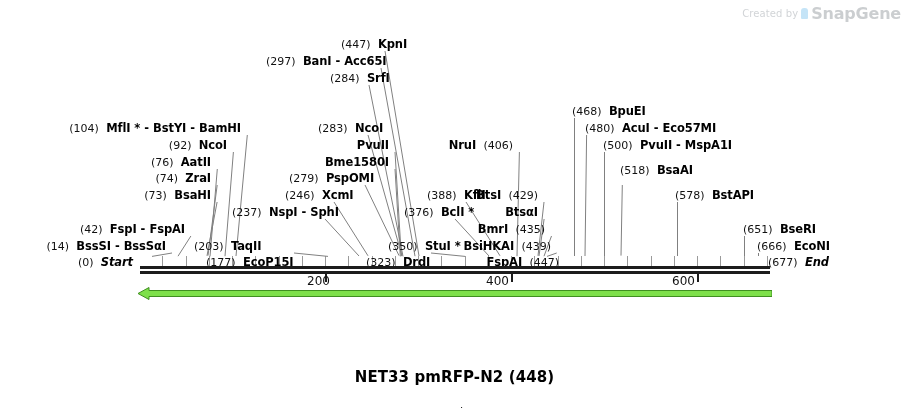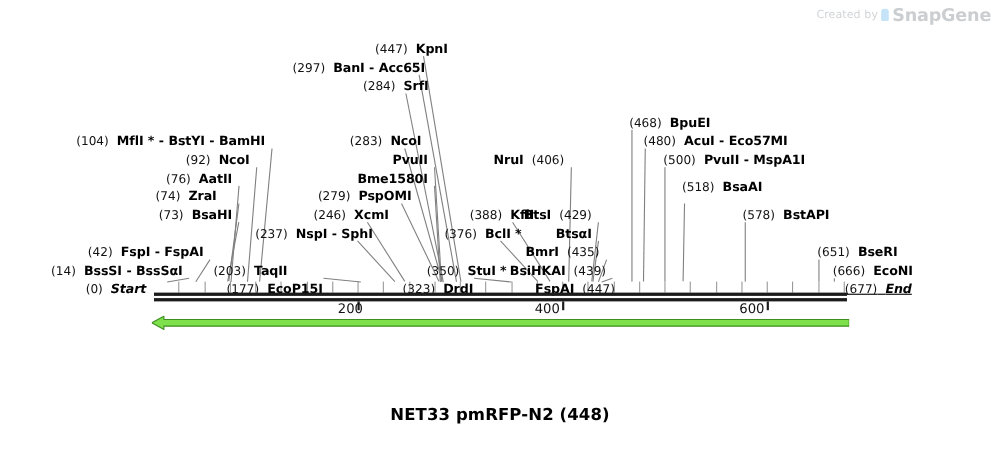--- a/index.html
+++ b/index.html
@@ -254,21 +254,21 @@
       </div>
       <div class="leader" style="left: 676.5px; top: 202.2px; height: 53.8px;"></div>
       <div class="leader" style="left: 744.4px; top: 235.8px; height: 20.2px;"></div>
       <div class="leader" style="left: 758.4px; top: 252.6px; height: 3.4px;"></div>
     </div>
   <div id="labels-layer">
       <div class="lbl r" style="top: 239.6px; left: 166px;"><span class="pos">(14)</span>&nbsp; <span class="nm">BssSI</span><span class="sep"> - </span><span class="nm">BssSαI</span></div>
       <div class="lbl r" style="top: 256.4px; left: 133px;"><span class="pos">(0)</span>&nbsp; <span class="nm ital">Start</span></div>
       <div class="lbl r" style="top: 222.8px; left: 185px;"><span class="pos">(42)</span>&nbsp; <span class="nm">FspI</span><span class="sep"> - </span><span class="nm">FspAI</span></div>
       <div class="lbl r" style="top: 189.2px; left: 211px;"><span class="pos">(73)</span>&nbsp; <span class="nm">BsaHI</span></div>
-      <div class="lbl r" style="top: 172.4px; left: 197px;"><span class="pos">(74)</span>&nbsp; <span class="nm">ZraI</span></div>
+      <div class="lbl r" style="top: 172.4px; left: 211px;"><span class="pos">(74)</span>&nbsp; <span class="nm">ZraI</span></div>
       <div class="lbl r" style="top: 155.6px; left: 211px;"><span class="pos">(76)</span>&nbsp; <span class="nm">AatII</span></div>
       <div class="lbl r" style="top: 138.8px; left: 227px;"><span class="pos">(92)</span>&nbsp; <span class="nm">NcoI</span></div>
       <div class="lbl r" style="top: 122px; left: 241px;"><span class="pos">(104)</span>&nbsp; <span class="nm">MflI *</span><span class="sep"> - </span><span class="nm">BstYI</span><span class="sep"> - </span><span class="nm">BamHI</span></div>
       <div class="lbl" style="top: 256.4px; left: 206px;"><span class="pos">(177)</span>&nbsp; <span class="nm">EcoP15I</span></div>
       <div class="lbl" style="top: 239.6px; left: 194px;"><span class="pos">(203)</span>&nbsp; <span class="nm">TaqII</span></div>
       <div class="lbl" style="top: 206px; left: 232px;"><span class="pos">(237)</span>&nbsp; <span class="nm">NspI</span><span class="sep"> - </span><span class="nm">SphI</span></div>
       <div class="lbl" style="top: 189.2px; left: 285px;"><span class="pos">(246)</span>&nbsp; <span class="nm">XcmI</span></div>
       <div class="lbl" style="top: 172.4px; left: 289px;"><span class="pos">(279)</span>&nbsp; <span class="nm">PspOMI</span></div>
       <div class="lbl r" style="top: 155.6px; left: 389px;"><span class="nm">Bme1580I</span></div>
       <div class="lbl r" style="top: 138.8px; left: 389px;"><span class="nm">PvuII</span></div>
@@ -286,21 +286,21 @@
       <div class="lbl r" style="top: 222.8px; left: 545px;"><span class="nm">BmrI</span>&nbsp; <span class="pos">(435)</span></div>
       <div class="lbl r" style="top: 239.6px; left: 551px;"><span class="nm">BsiHKAI</span>&nbsp; <span class="pos">(439)</span></div>
       <div class="lbl r" style="top: 256.4px; left: 559px;"><span class="nm">FspAI</span>&nbsp; <span class="pos">(447)</span></div>
       <div class="lbl" style="top: 105.2px; left: 572px;"><span class="pos">(468)</span>&nbsp; <span class="nm">BpuEI</span></div>
       <div class="lbl" style="top: 122px; left: 585px;"><span class="pos">(480)</span>&nbsp; <span class="nm">AcuI</span><span class="sep"> - </span><span class="nm">Eco57MI</span></div>
       <div class="lbl" style="top: 138.8px; left: 603px;"><span class="pos">(500)</span>&nbsp; <span class="nm">PvuII</span><span class="sep"> - </span><span class="nm">MspA1I</span></div>
       <div class="lbl" style="top: 164px; left: 620px; text-align: right;"><span class="pos">(518)</span>&nbsp; <span class="nm">BsaAI</span></div>
       <div class="lbl" style="top: 189.2px; left: 675px;"><span class="pos">(578)</span>&nbsp; <span class="nm">BstAPI</span></div>
       <div class="lbl" style="top: 222.8px; left: 743px;"><span class="pos">(651)</span>&nbsp; <span class="nm">BseRI</span></div>
       <div class="lbl" style="top: 239.6px; left: 757px;"><span class="pos">(666)</span>&nbsp; <span class="nm">EcoNI</span></div>
-      <div class="lbl" style="top: 256.4px; left: 768px; text-decoration: underline;"><span class="pos">(677)</span>&nbsp; <span class="nm ital">End</span></div>
+      <div class="lbl" style="top: 256.4px; left: 768px;"><span class="pos">(677)</span>&nbsp; <span class="nm ital">End</span></div>
     </div>
 
   <div class="backbone-top" style="left:140px; top:266px; width:630px;"></div>
   <div class="backbone-bot" style="left:140px; top:271px; width:630px;"></div>
 
   <div id="axis-layer">
       <div class="axis-tick" style="left: 325px; top: 274px;"></div>
       <div class="axis-num" style="left: 330px; top: 274px;">200</div>
       <div class="axis-tick" style="left: 511px; top: 274px;"></div>
       <div class="axis-num" style="left: 509px; top: 274px;">400</div>

